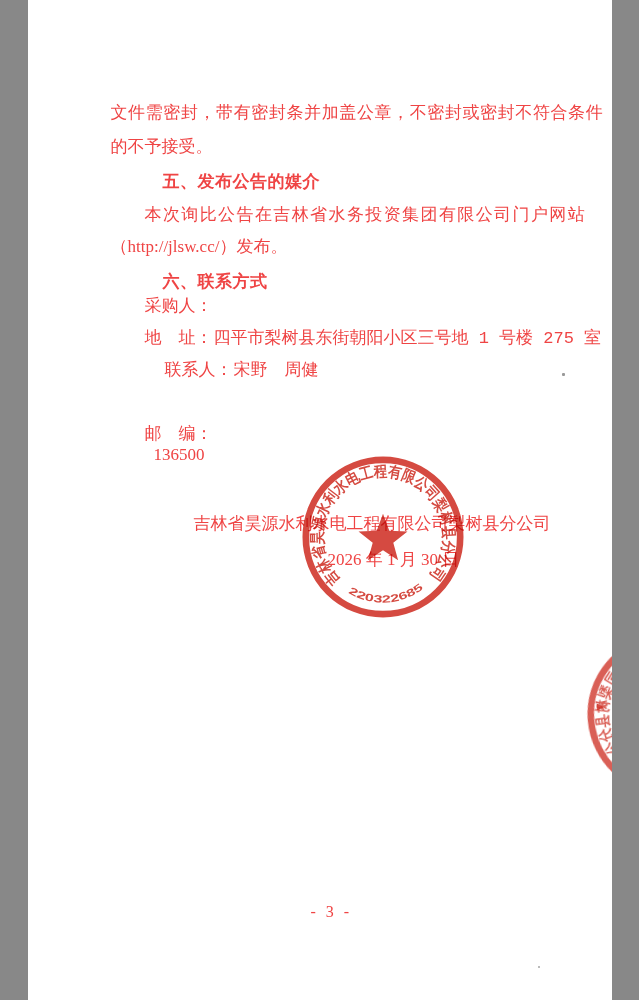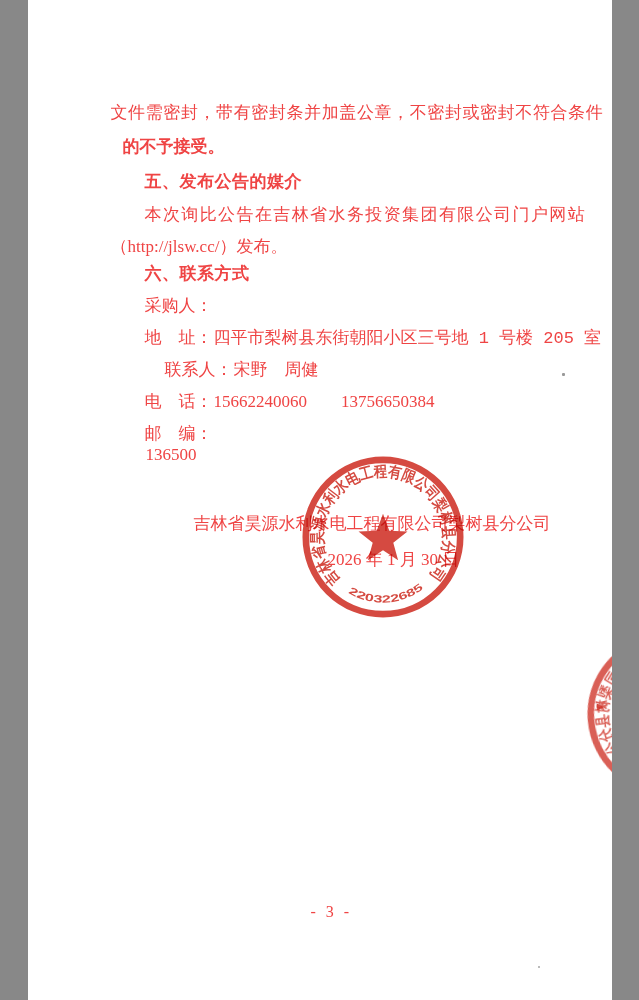--- a/index.html
+++ b/index.html
@@ -11,23 +11,23 @@
     overflow:hidden;
     font-family:"Liberation Serif","DejaVu Serif",serif;
     color:#ef4444;
   }
   .abs{position:absolute;white-space:nowrap;}
   .body-text{font-size:17px;line-height:22px;}
   .ls05{letter-spacing:0.6px;}
   .ls13{letter-spacing:1.4px;}
   .heading{
     font-family:Liberation Mono, monospace;
-    font-weight:bold;font-size:17px;letter-spacing:0.5px;
+    font-weight:bold;font-size:17px;letter-spacing:0.5px;margin-left:18px;
   }
-  .contact-row{display:flex;font-size:17px;}
+  .contact-row{display:flex;font-size:17px;text-align:center;}
   .contact-label{flex:0 0 auto;}
   .contact-value{flex:0 0 auto;margin-left:1px;}
   .sig-line{font-size:17px;}
   .seal-wrap{width:166px;height:166px;opacity:0.88;mix-blend-mode:multiply;}
   .seal-wrap svg{width:100%;height:100%;display:block;}
   .seal-ghost{
     opacity:0.78;
     filter:blur(0.4px);
     transform:rotate(-10deg) scaleX(-1);
   }
@@ -59,42 +59,38 @@
   .wm-lines{display:flex;flex-direction:column;gap:2px;margin-top:2px;}
   .wm-line1{width:19px;height:4px;background:#5a5a5a;opacity:.85;}
   .wm-line2{width:17px;height:2px;background:#9a9a9a;opacity:.8;}
 </style>
 </head>
 <body>
 
 <div class="page">
 
   <div class="abs body-text ls05" style="left:83px;top:102px;">文件需密封，带有密封条并加盖公章，不密封或密封不符合条件</div>
-  <div class="abs body-text" style="left:95px;top:136px;font-weight:bold;">的不予接受。</div>
+  <div class="abs body-text" style="left:83px;top:136px;">的不予接受。</div>
 
   <div class="abs heading" style="left:117px;top:170px;">五、发布公告的媒介</div>
   <div class="abs body-text ls13" style="left:117px;top:204px;">本次询比公告在吉林省水务投资集团有限公司门户网站</div>
   <div class="abs body-text" style="left:83px;top:236px;">（http://jlsw.cc/）发布。</div>
 
-  <div class="abs heading" style="left:117px;top:262px;">六、联系方式</div>
+  <div class="abs heading" style="left:117px;top:270px;">六、联系方式</div>
 
   <div class="abs contact-row" style="left:117px;top:294px;">
     <span class="contact-label">采购人：</span>
   </div>
   <div class="abs contact-row" style="left:117px;top:326px;font-family:Liberation Mono, monospace;">
     <span class="contact-label">地　址：</span>
-    <span class="contact-value">四平市梨树县东街朝阳小区三号地 1 号楼 205 室</span>
+    <span class="contact-value">四平市梨树县东街朝阳小区三号地 1 号楼 275 室</span>
   </div>
   <div class="abs contact-row" style="left:117px;top:358px;margin-left:20px;">
     <span class="contact-label">联系人：</span>
     <span class="contact-value">宋野　周健</span>
-  </div>
-  <div class="abs contact-row" style="left:117px;top:390px;">
-    <span class="contact-label">电　话：</span>
-    <span class="contact-value">15662240060　　13756650384</span>
   </div>
   <div class="abs contact-row" style="left:117px;top:422px;flex-direction:column;">
     <span class="contact-label">邮　编：</span>
     <span class="contact-value">136500</span>
   </div>
 
   <div class="speck" style="left:534px;top:373px;width:3px;height:3px;border-radius:1px;opacity:.6;"></div>
 
   <div class="abs sig-line" style="left:166px;top:512px;">吉林省昊源水利水电工程有限公司梨树县分公司</div>
   <div class="abs sig-line" style="left:300px;top:548px;text-align:right;">2026 年 1 月 30 日</div>

